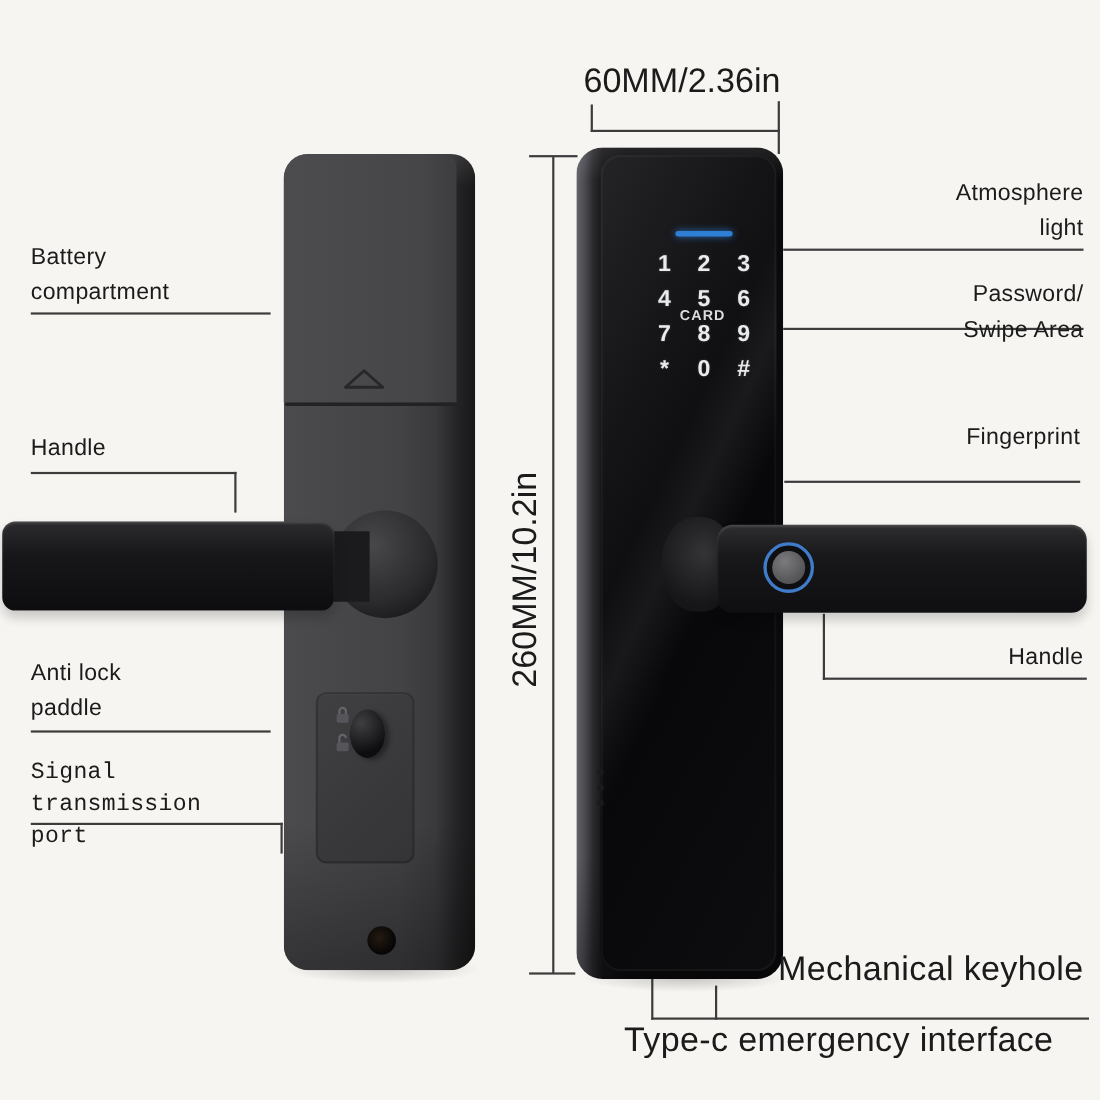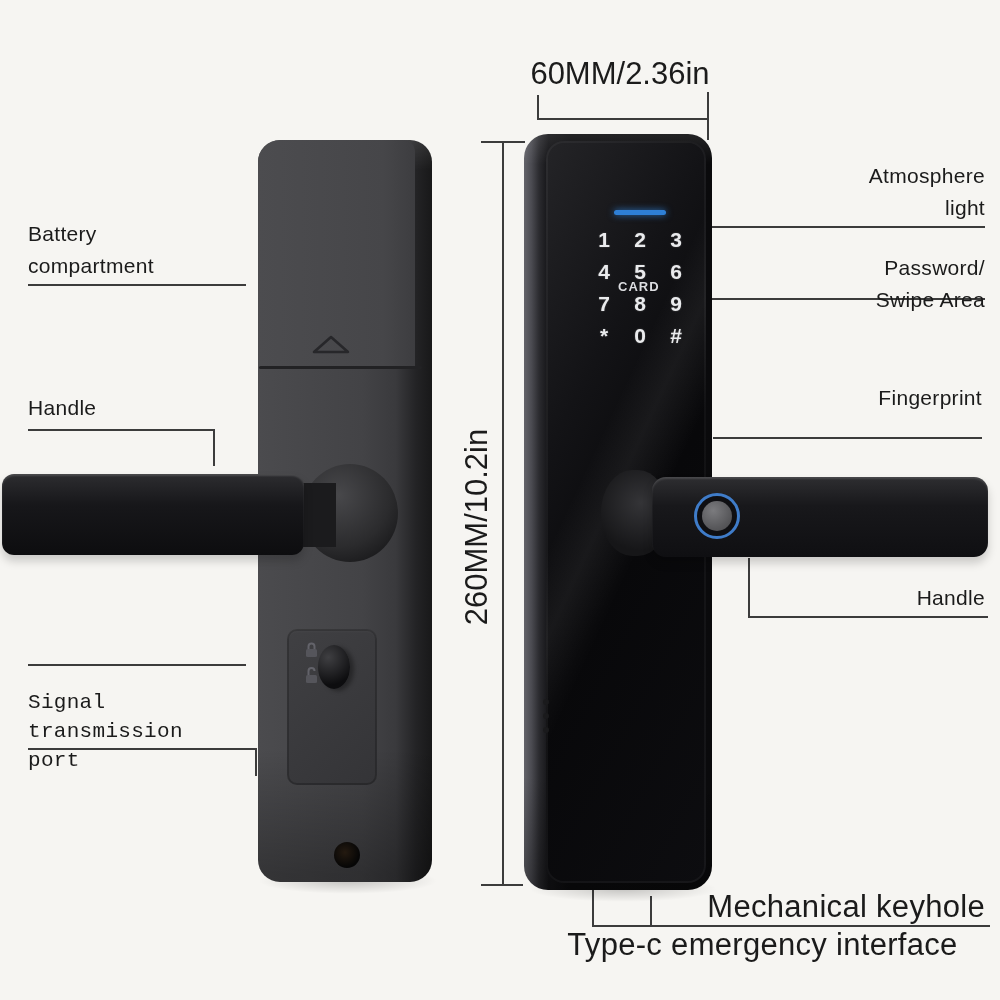--- a/index.html
+++ b/index.html
@@ -167,27 +167,29 @@
 
   <div class="hubR"></div>
   <div class="handleBarR"></div>
   <div class="fpRing">
     <div class="fpPad"></div>
   </div>
 
   <div class="label" style="left:28px; top:218px;">Battery
 compartment</div>
   <div class="label" style="left:28px; top:392px;">Handle</div>
+  <div class="label" style="left:28px; top:596px;">Anti lock
+paddle</div>
   <div class="label" style="left:28px; top:688px; line-height:29px;font-family:Liberation Mono, monospace;">Signal
 transmission
 port</div>
 
   <div class="label right" style="left:700px; top:160px; width:285px;">Atmosphere
 light</div>
   <div class="label right" style="left:700px; top:232px; width:285px;margin-top:20px;">Password/
 Swipe Area</div>
   <div class="label right" style="left:700px; top:382px; width:282px;">Fingerprint</div>
   <div class="label right" style="left:700px; top:582px; width:285px;">Handle</div>
 
-  <div class="label right big" style="left:600px; top:890px; width:385px;">Mechanical keyhole</div>
+  <div class="label right big" style="left:600px; top:864px; width:385px;">Mechanical keyhole</div>
   <div class="label right big" style="left:535px; top:928px; width:455px;text-align:center;">Type-c emergency interface</div>
 
 </div>
 
 </body></html>

